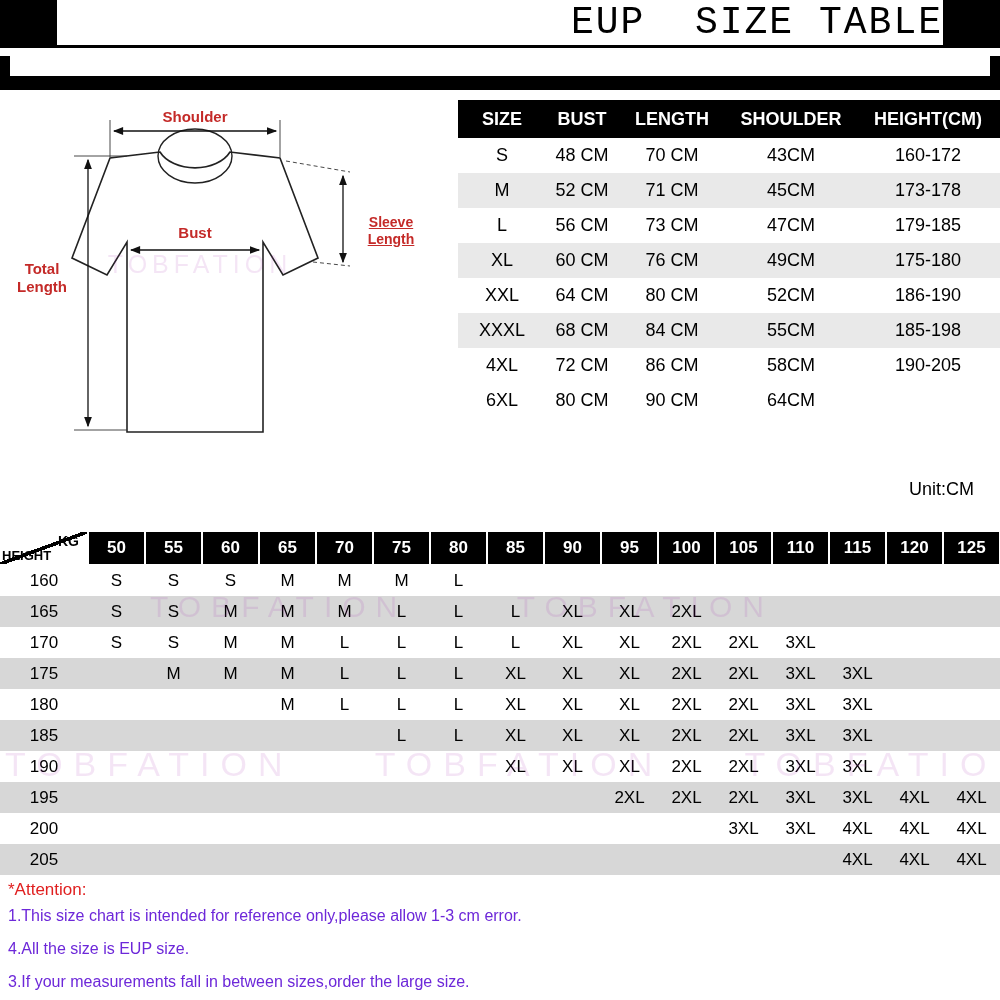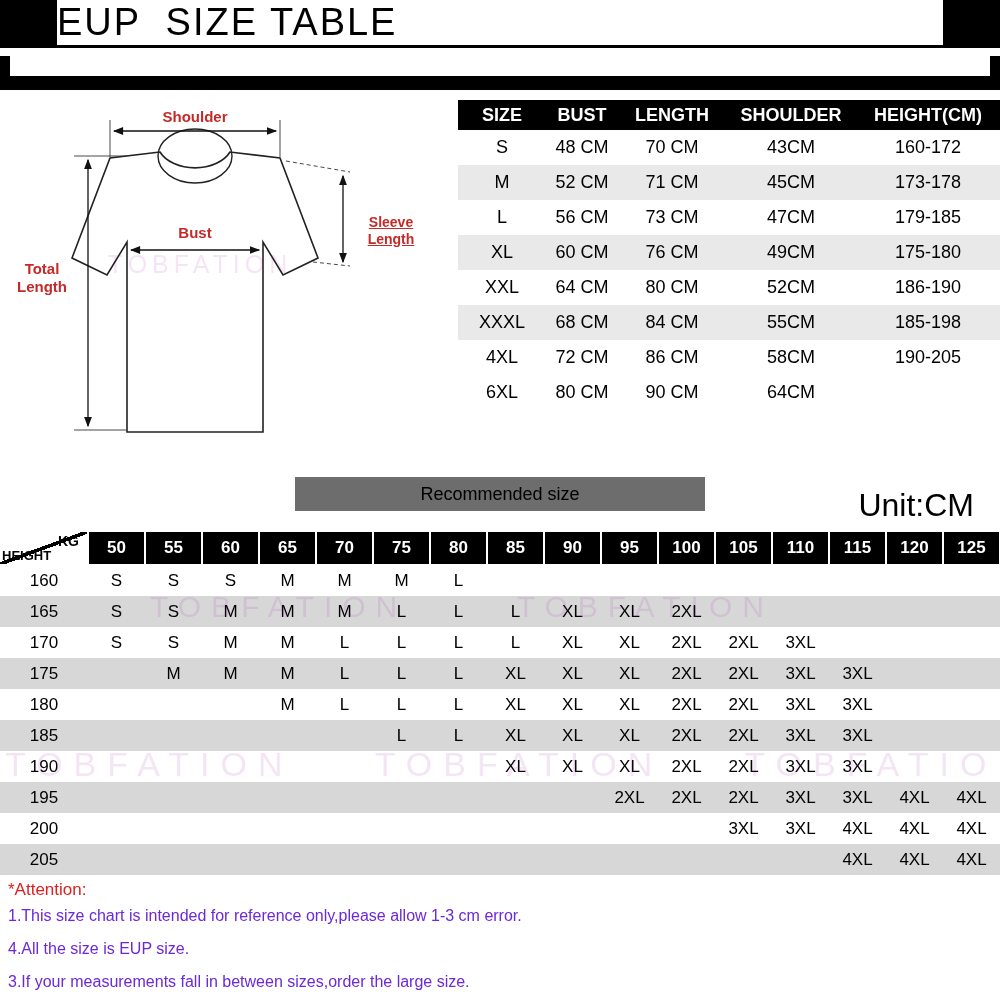--- a/index.html
+++ b/index.html
@@ -7,22 +7,22 @@
   .page {
     position:relative; width:1000px; height:1000px; background:#fff;
     font-family:"Liberation Sans", sans-serif; color:#000; overflow:hidden;
   }
 
   
   .corner { position:absolute; top:0; width:57px; height:45px; background:#000; }
   .corner.tl { left:0; } .corner.tr { right:0; }
   .page-title {
     position:absolute; top:0; left:57px; right:57px; height:45px;
-    line-height:45px; text-align:left; white-space:pre;
-    font-family:Liberation Sans, sans-serif; font-size:38px; letter-spacing:2px;
+    line-height:45px; text-align:right; white-space:pre;
+    font-family:Liberation Mono, monospace; font-size:38px; letter-spacing:2px;
   }
   .rule-thin { position:absolute; top:45px; left:0; width:1000px; height:3px; background:#000; }
   .edge { position:absolute; top:56px; width:10px; height:34px; background:#000; }
   .edge.l { left:0; } .edge.r { right:0; }
   .rule-thick { position:absolute; top:76px; left:0; width:1000px; height:14px; background:#000; }
 
   
   .diagram { position:absolute; left:10px; top:100px; width:440px; height:360px; }
   .diagram svg { position:absolute; left:0; top:0; }
   .lbl {
@@ -34,31 +34,31 @@
   .lbl.total    { left:0px;   top:160px; width:64px; }
   .lbl.sleeve   { left:342px; top:114px; width:78px; font-size:14px;text-decoration:underline; }
 
   .wm { position:absolute; white-space:pre; color:#a21caf; opacity:0.11; font-weight:400; }
   .wm.shirt { left:55px;  top:150px; width:270px; text-align:center; font-size:25px; letter-spacing:5px; }
   .wm.mid   { left:150px; top:590px; font-size:30px; letter-spacing:10px; }
   .wm.low   { left:5px;   top:745px; font-size:34px; letter-spacing:11px; }
 
   
   .size-table { position:absolute; left:458px; top:100px; width:542px; border-collapse:collapse; table-layout:fixed; }
-  .size-table th { background:#000; color:#fff; font-size:18px; font-weight:700; height:30px; text-align:center; }
+  .size-table th { background:#000; color:#fff; font-size:18px; font-weight:700; height:38px; text-align:center; }
   .size-table td { text-align:center; font-size:18px; height:35px; background:#fff; }
   .size-table tr.alt td { background:#e9e9e9; }
 
   
   .rec-banner {
     position:absolute; left:295px; top:477px; width:410px; height:34px;
     background:#6d6d6d; color:#000; font-size:18px;
     display:flex; align-items:center; justify-content:center;
   }
-  .unit { position:absolute; top:479px; right:26px; font-size:32px;margin-top:8px; }
+  .unit { position:absolute; top:479px; right:26px; font-size:18px; }
 
   
   .matrix { position:absolute; left:0; top:532px; width:1000px; border-collapse:collapse; table-layout:fixed; }
   .matrix th.w {
     background:#000; color:#fff; font-size:17px; font-weight:700; height:33px;
     border-left:2px solid #fff; border-right:2px solid #fff; border-bottom:2px solid #fff;
   }
   .matrix th.corner-cell { position:relative; background:#fff; height:33px; border-bottom:2px solid #fff; }
   .corner-diag {
     position:absolute; left:0; top:0; right:0; bottom:0;
@@ -195,21 +195,20 @@
         <tr>
           <td>6XL</td>
           <td>80 CM</td>
           <td>90 CM</td>
           <td>64CM</td>
           <td></td>
         </tr>
       </tbody>
   </table>
 
-  <div class="rec-banner">Recommended size</div>
   <div class="unit">Unit:CM</div>
 
   <table class="matrix">
     <colgroup>
       <col style="width:88px">
       <col style="width:57px">
         <col style="width:57px">
         <col style="width:57px">
         <col style="width:57px">
       <col style="width:57px">

